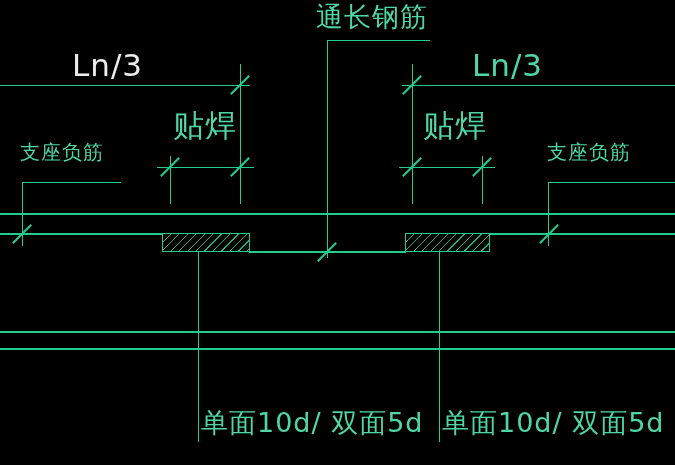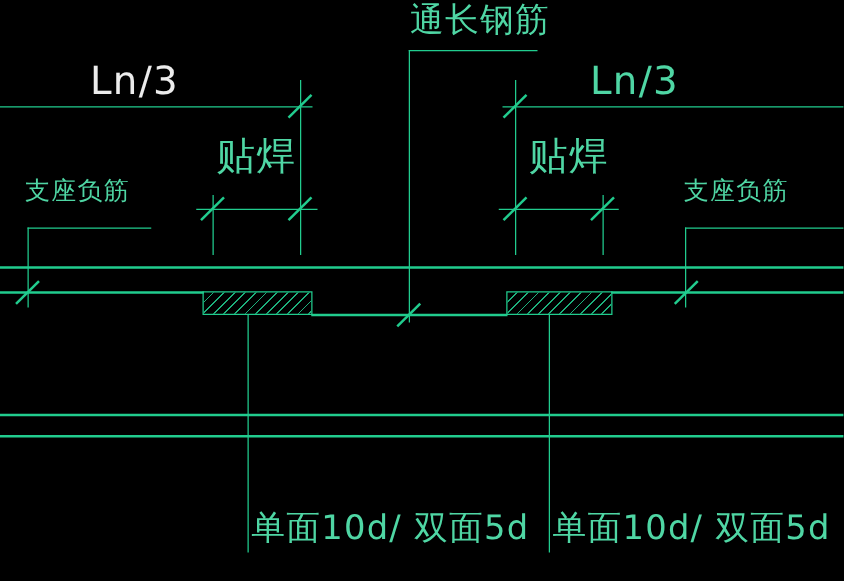--- a/index.html
+++ b/index.html
@@ -36,21 +36,21 @@
   .lbl.white{color:#ececec;}
   .f31{font-size:31px;}
   .f27{font-size:27px;}
   .f24{font-size:20px;}
 </style>
 </head>
 <body>
 
 <div class="canvas">
 
-  <div class="lbl f27" style="left:328px;top:3px;">通长钢筋</div>
+  <div class="lbl f27" style="left:316px;top:3px;">通长钢筋</div>
 
   <div class="lbl white f31" style="left:72px;top:50px;">Ln/3</div>
 
   <div class="lbl f31" style="left:472px;top:50px;">Ln/3</div>
 
   <div class="lbl f31" style="left:173px;top:110px;">贴焊</div>
 
   <div class="lbl f31" style="left:423px;top:110px;">贴焊</div>
 
   <div class="lbl f24" style="left:20px;top:142px;">支座负筋</div>

